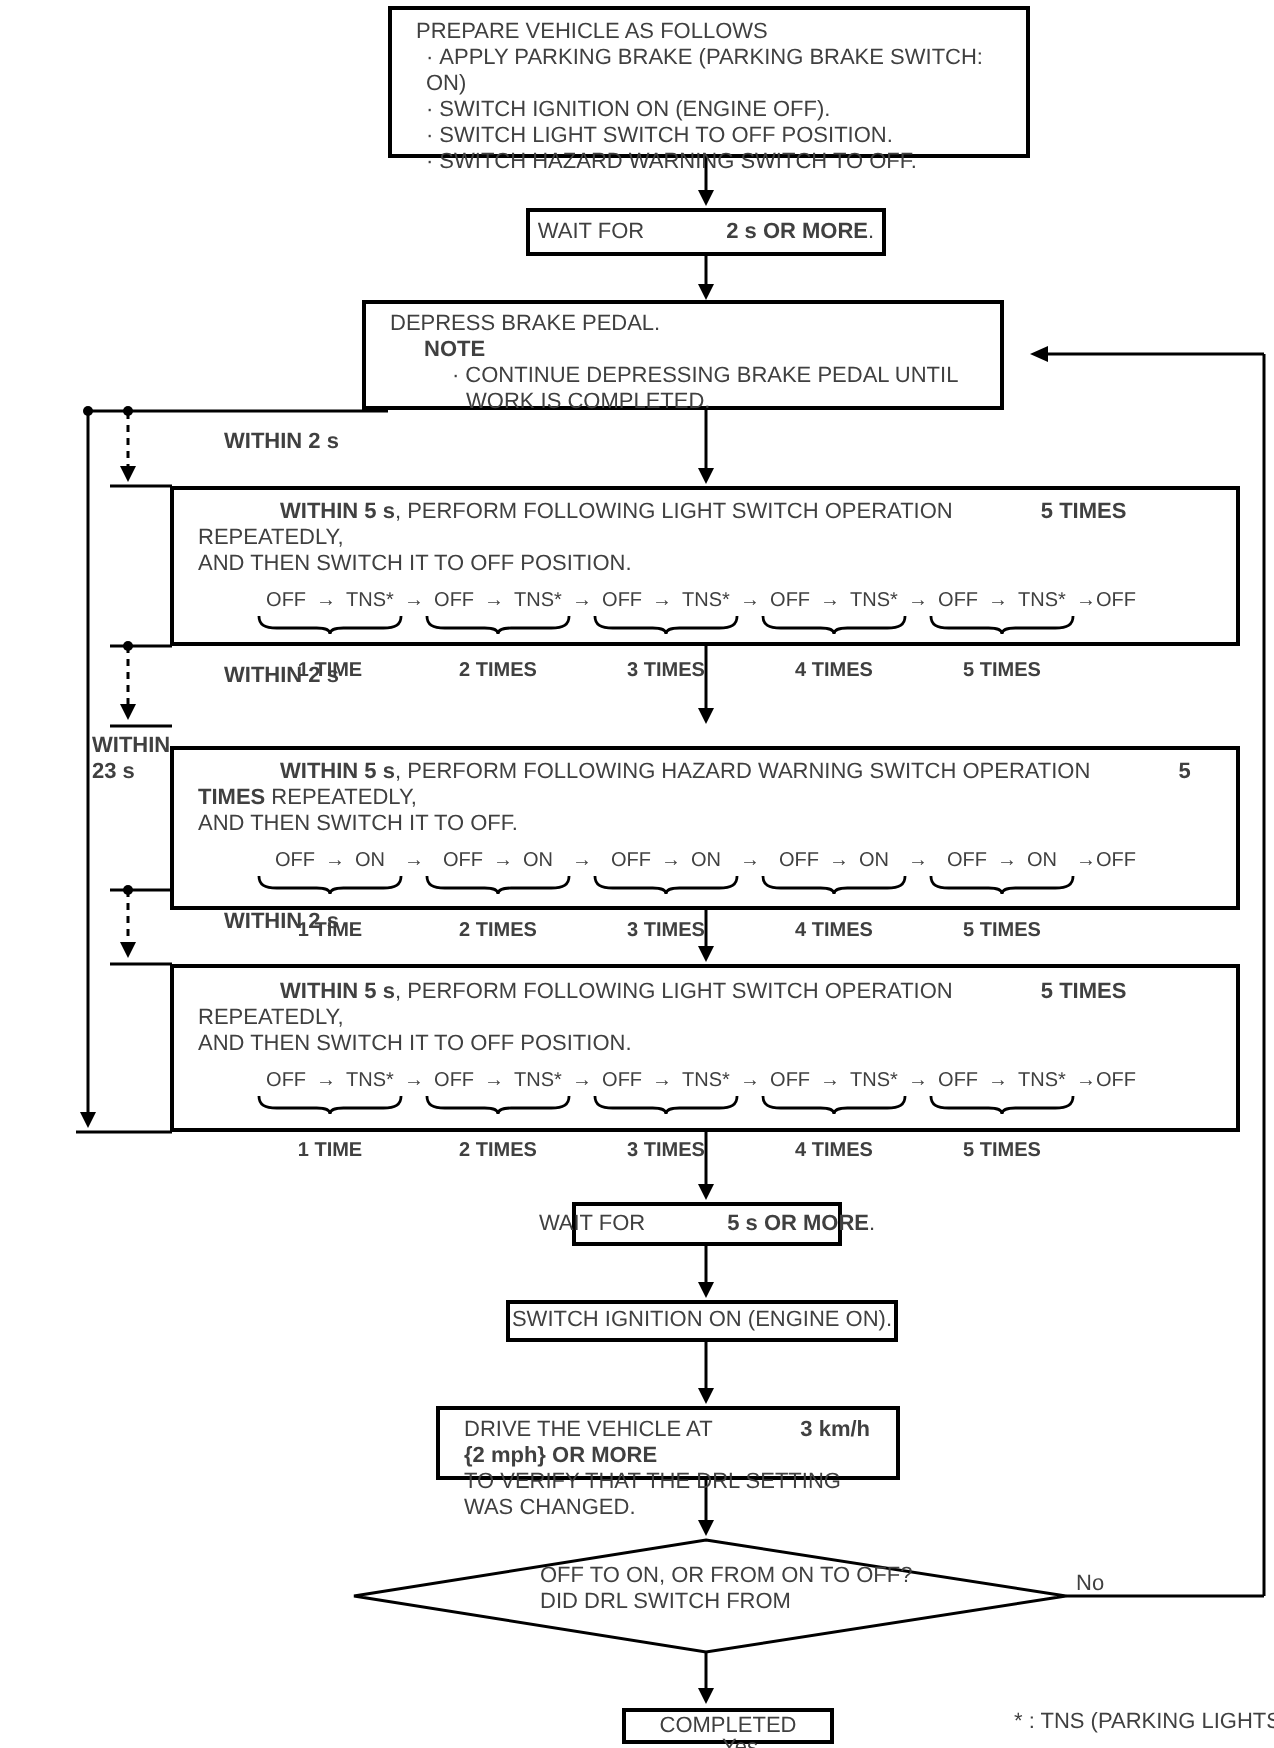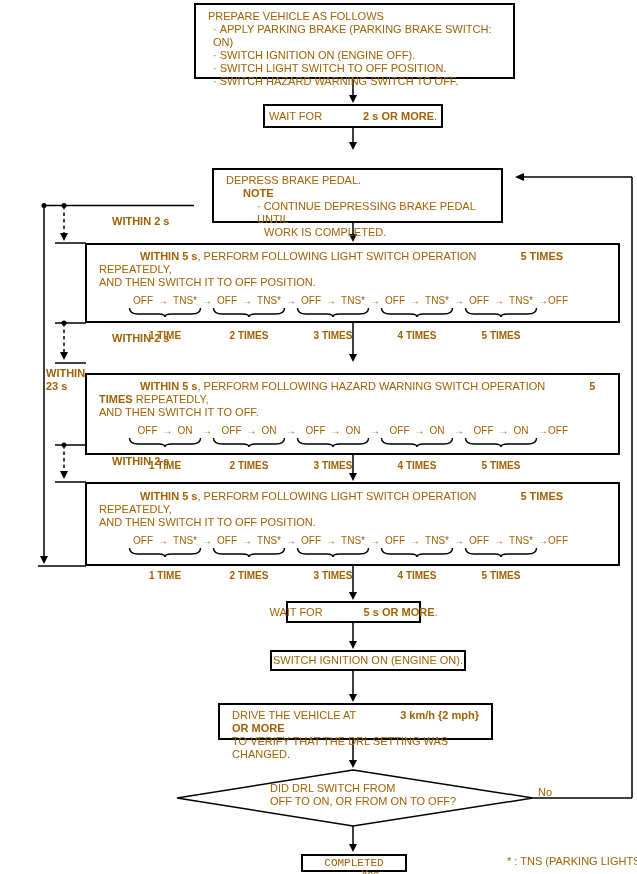--- a/index.html
+++ b/index.html
@@ -1,17 +1,17 @@
 <!DOCTYPE html>
 <html><head>
 <meta charset="utf-8">
 <style>
   html,body{margin:0;padding:0;background:#ffffff;}
   #canvas{position:relative;width:637px;height:874px;background:#fff;overflow:hidden;
-          font-family:"Liberation Sans","DejaVu Sans",sans-serif;color:#a16207;}
+          font-family:"Liberation Sans","DejaVu Sans",sans-serif;color:#404040;}
   #connectors{position:absolute;left:0;top:0;width:637px;height:874px;z-index:1;}
   #connectors line{stroke:#000;stroke-width:1.5;}
   #connectors .dash{stroke-dasharray:3.5,3;}
   #connectors polygon{fill:#000;stroke:none;}
   #connectors circle{fill:#000;}
   #connectors #decision-shape{fill:#fff;stroke:#000;stroke-width:1.5;}
   .bx{position:absolute;box-sizing:border-box;border:2px solid #000;background:#fff;z-index:2;
       font-size:11px;line-height:13px;}
   .ctr{display:flex;align-items:center;justify-content:center;white-space:nowrap;text-align:center;}
   .bold{font-weight:700;padding-left:41px;}
@@ -144,21 +144,21 @@
         </div>
     </div>
   </div>
 
   <div class="bx ctr" style="left:263px;top:104px;width:180px;height:24px;">
     <span>WAIT FOR </span>
       <span class="bold">2 s OR MORE</span>
       <span>.</span>
   </div>
 
-  <div class="bx" style="left:212px;top:150px;width:291px;height:55px;margin-top:18px;">
+  <div class="bx" style="left:181px;top:150px;width:321px;height:55px;">
     <div class="pad" style="padding-top:4px;">
       <div>DEPRESS BRAKE PEDAL.</div>
       <div class="note-label">NOTE</div>
       <div class="note-line1"><span class="blt">·</span><span>CONTINUE DEPRESSING BRAKE PEDAL UNTIL</span></div>
       <div class="note-line2">WORK IS COMPLETED.</div>
     </div>
   </div>
 
   <div class="bx" style="left:85px;top:243px;width:535px;height:80px;">
     <div style="padding:5px 0 0 12px;">
@@ -393,37 +393,37 @@
       </div>
     </div>
   </div>
 
   <div class="bx ctr" style="left:286px;top:601px;width:135px;height:22px;">
     <span>WAIT FOR </span>
       <span class="bold">5 s OR MORE</span>
       <span>.</span>
   </div>
 
-  <div class="bx ctr" style="left:270px;top:650px;width:196px;height:21px;">
+  <div class="bx ctr" style="left:253px;top:650px;width:196px;height:21px;">
     <span>SWITCH IGNITION ON (ENGINE ON).</span>
   </div>
 
-  <div class="bx" style="left:218px;top:703px;width:275px;height:37px;">
+  <div class="bx" style="left:218px;top:703px;width:232px;height:37px;">
     <div style="padding:4px 0 0 12px;">
       <div><span>DRIVE THE VEHICLE AT </span><span class="bold">3 km/h {2 mph} OR MORE</span></div>
       <div>TO VERIFY THAT THE DRL SETTING WAS CHANGED.</div>
     </div>
   </div>
 
   <div class="lbl" style="left:270px;top:782px;">
+    <div>OFF TO ON, OR FROM ON TO OFF?</div>
     <div>DID DRL SWITCH FROM</div>
-    <div>OFF TO ON, OR FROM ON TO OFF?</div>
-  </div>
-
-  <div class="bx ctr" style="left:301px;top:854px;width:106px;height:18px;font-family:Liberation Mono, monospace;">
+  </div>
+
+  <div class="bx ctr" style="left:311px;top:854px;width:106px;height:18px;">
     <span>COMPLETED</span>
   </div>
 
   <div class="lbl bold" style="left:71px;top:215px;">WITHIN 2 s</div>
   <div class="lbl bold" style="left:71px;top:332px;">WITHIN 2 s</div>
   <div class="lbl bold" style="left:71px;top:455px;">WITHIN 2 s</div>
   <div class="lbl bold" style="left:5px;top:367px;">
     <div>WITHIN</div>
     <div>23 s</div>
   </div>

